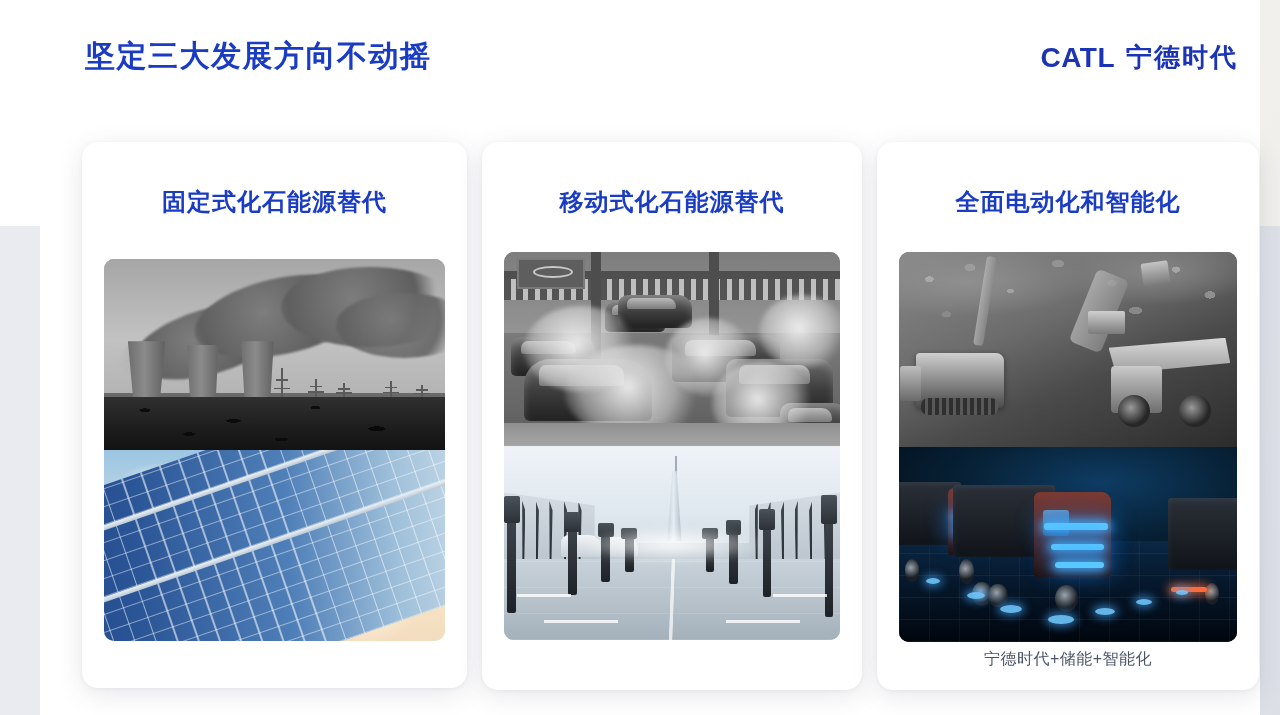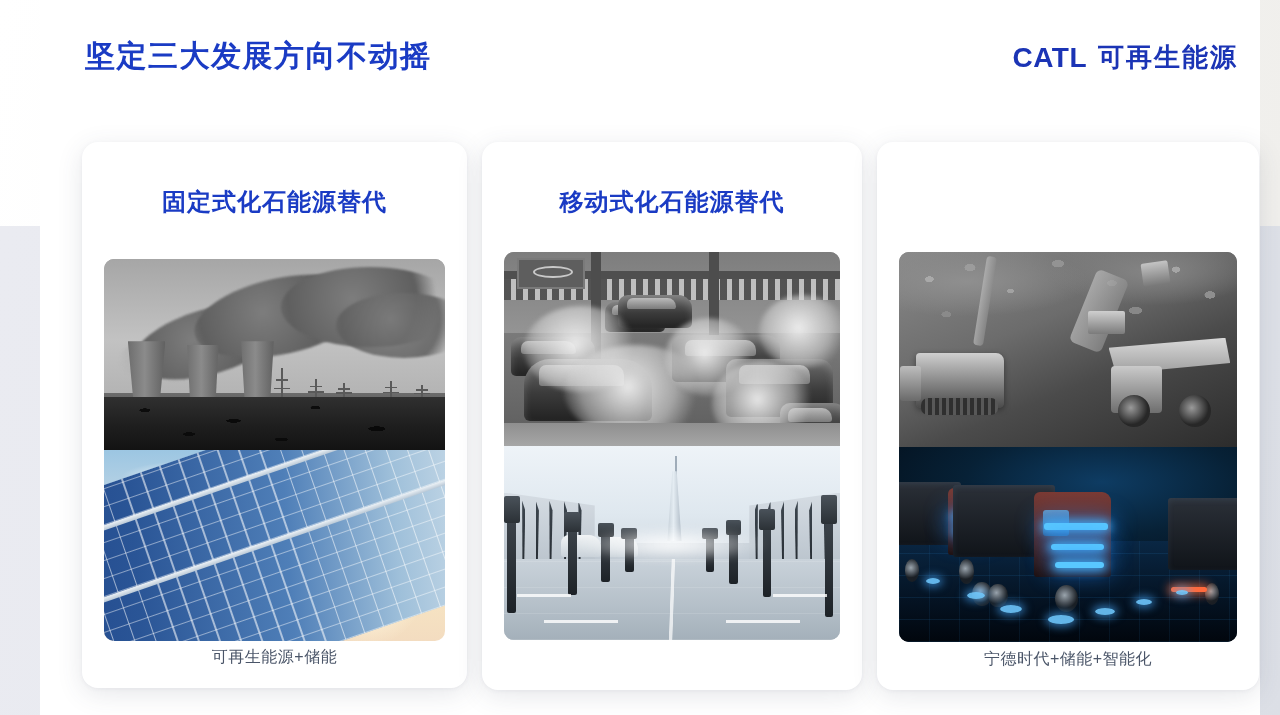--- a/index.html
+++ b/index.html
@@ -432,21 +432,21 @@
   <div class="bg-top"></div>
   <div class="bg-bottom"></div>
   <div class="bg-white-col c1"></div>
   <div class="bg-white-col c2"></div>
   <div class="bg-white-col c3"></div>
 
   <div class="header">
     <div class="page-title">坚定三大发展方向不动摇</div>
     <div class="logo">
       <span class="logo-latin">CATL</span>
-      <span class="logo-cn">可再生能源</span>
+      <span class="logo-cn">宁德时代</span>
     </div>
   </div>
 
   <div class="cards">
 
     <div class="card c1">
       <div class="card-title">固定式化石能源替代</div>
       <div class="photo-stack">
 
         <div class="photo top pp">
@@ -471,21 +471,20 @@
           <div class="cloud k1"></div>
           <div class="cloud k2"></div>
           <div class="cloud k3"></div>
           <div class="sun"></div>
           <div class="panel"></div>
           <div class="rail r1"></div>
           <div class="rail r2"></div>
         </div>
 
       </div>
-      <div class="caption">可再生能源+储能</div>
     </div>
 
     <div class="card c2">
       <div class="card-title">移动式化石能源替代</div>
       <div class="photo-stack">
 
         <div class="photo top tf">
           <div class="wall"></div>
           <div class="bridge-top"></div>
           <div class="bridge"></div>
@@ -558,20 +557,21 @@
           <div class="stripe" style="left:12%; bottom:9%;  width:22%;"></div>
           <div class="stripe" style="right:4%; bottom:22%; width:16%;"></div>
           <div class="stripe" style="right:12%;bottom:9%;  width:22%;"></div>
           <div class="haze"></div>
         </div>
 
       </div>
     </div>
 
     <div class="card c3">
+      <div class="card-title">全面电动化和智能化</div>
       <div class="photo-stack">
 
         <div class="photo top mn">
           <div class="slope"></div>
           <div class="rubble"></div>
           <div class="track t1"></div>
           <div class="track t2"></div>
           <div class="excavator"></div>
           <div class="small-truck"></div>
           <div class="dozer"></div>

